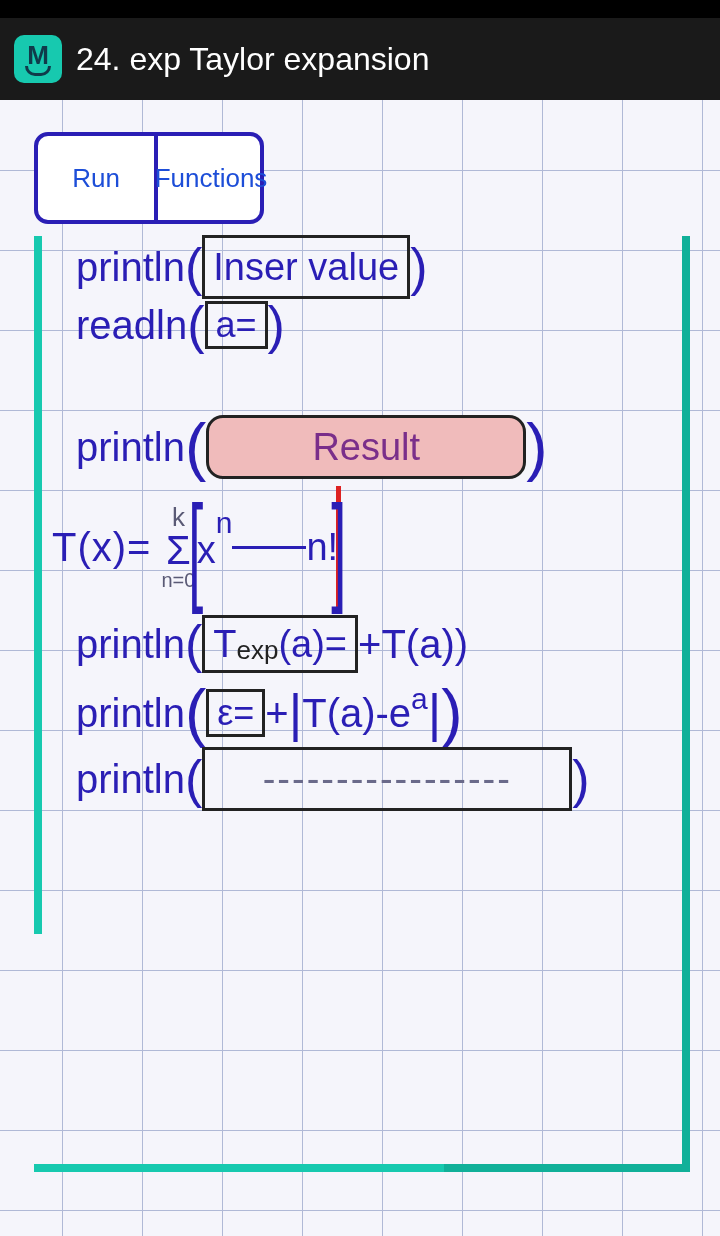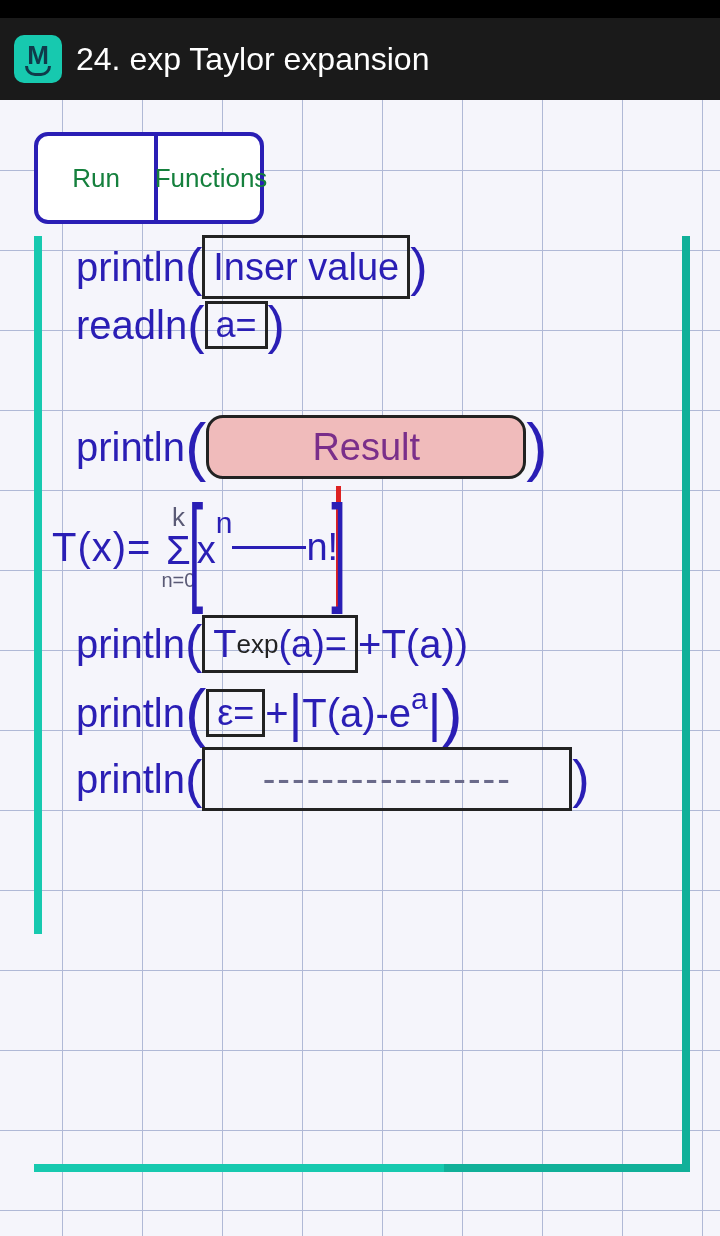--- a/index.html
+++ b/index.html
@@ -42,21 +42,21 @@
 
   
   .btn-row { position: absolute; top: 32px; left: 34px; display: flex; }
   .btn {
     background: #fff;
     border: 4px solid #2a1eb5;
     border-radius: 14px;
     height: 92px;
     display: flex; align-items: center; justify-content: center;
     font-size: 26px;
-    color: #15803d;
+    color: #1d4ed8;
     padding: 0 18px;
     cursor: pointer;
   }
   .btn.run { width: 124px; }
   .btn.func { width: 110px; border-top-left-radius: 0; border-bottom-left-radius: 0; margin-left: -4px; padding-left: 22px;}
   .btn.run { border-top-right-radius: 0; border-bottom-right-radius: 0; }
 
   
   .frame-left  { position:absolute; left:34px;  top:136px; width:8px; height:698px; background:#17c9af; }
   .frame-right { position:absolute; left:682px; top:136px; width:8px; height:936px; background:#11b099; }
@@ -84,21 +84,21 @@
   .sigma-wrap .bot { font-size:20px; line-height:1; }
 
   .bracket { font-size:120px; color:#2a1eb5; line-height:0.9; display:inline-block; transform:scaleX(0.45); margin:0 -20px; }
   .frac { display:flex; flex-direction:row; align-items:center; margin:0 4px; }
   .frac .num { font-size:38px; position:relative; }
   .frac .num sup { font-size:30px; position:relative; top:-16px; }
   .frac .bar { width:74px; height:3px; background:#2a1eb5; margin:2px 0; }
   .frac .den { font-size:38px; }
 
   .cursor { position:absolute; width:5px; height:122px; background:#d22; }
-  .sub { font-size:26px; vertical-align:sub; position:relative; top:0; color:#222;}
+  .sub { font-size:26px; vertical-align:sub; position:relative; top:6px; color:#222;}
   .bigsup { font-size:30px; position:relative; top:-18px; }
 
   .abs { font-size:52px; font-weight:300; }
 </style>
 </head>
 <body>
 
 <div class="header">
   <div class="app-icon">
     <div class="m">M</div>

